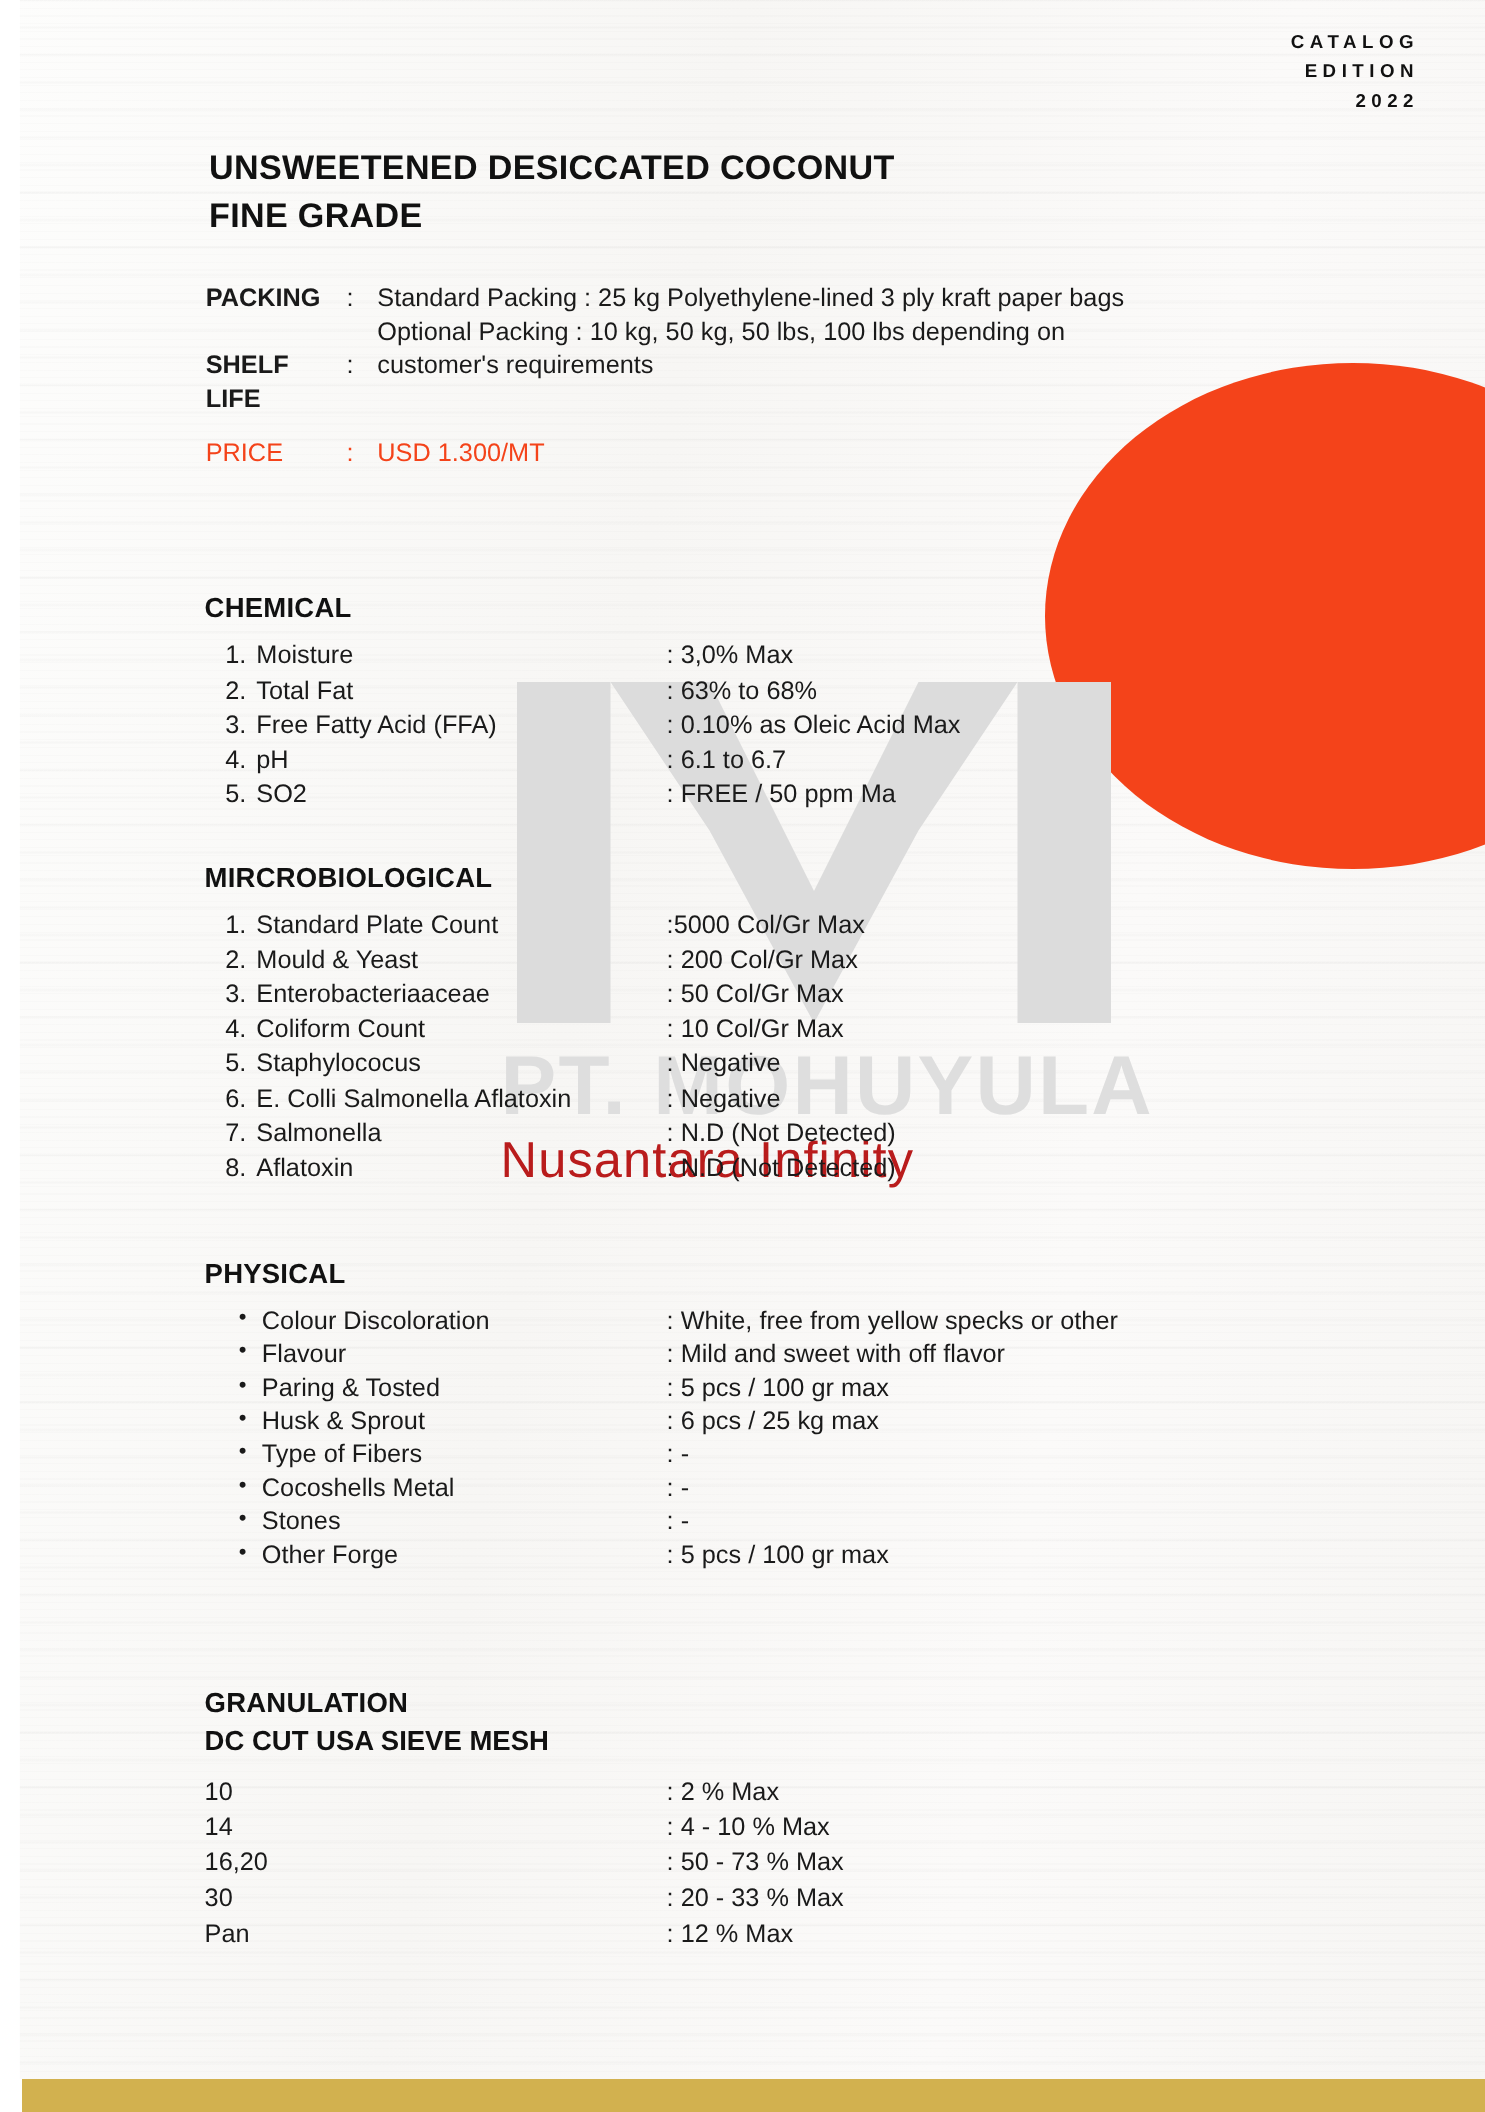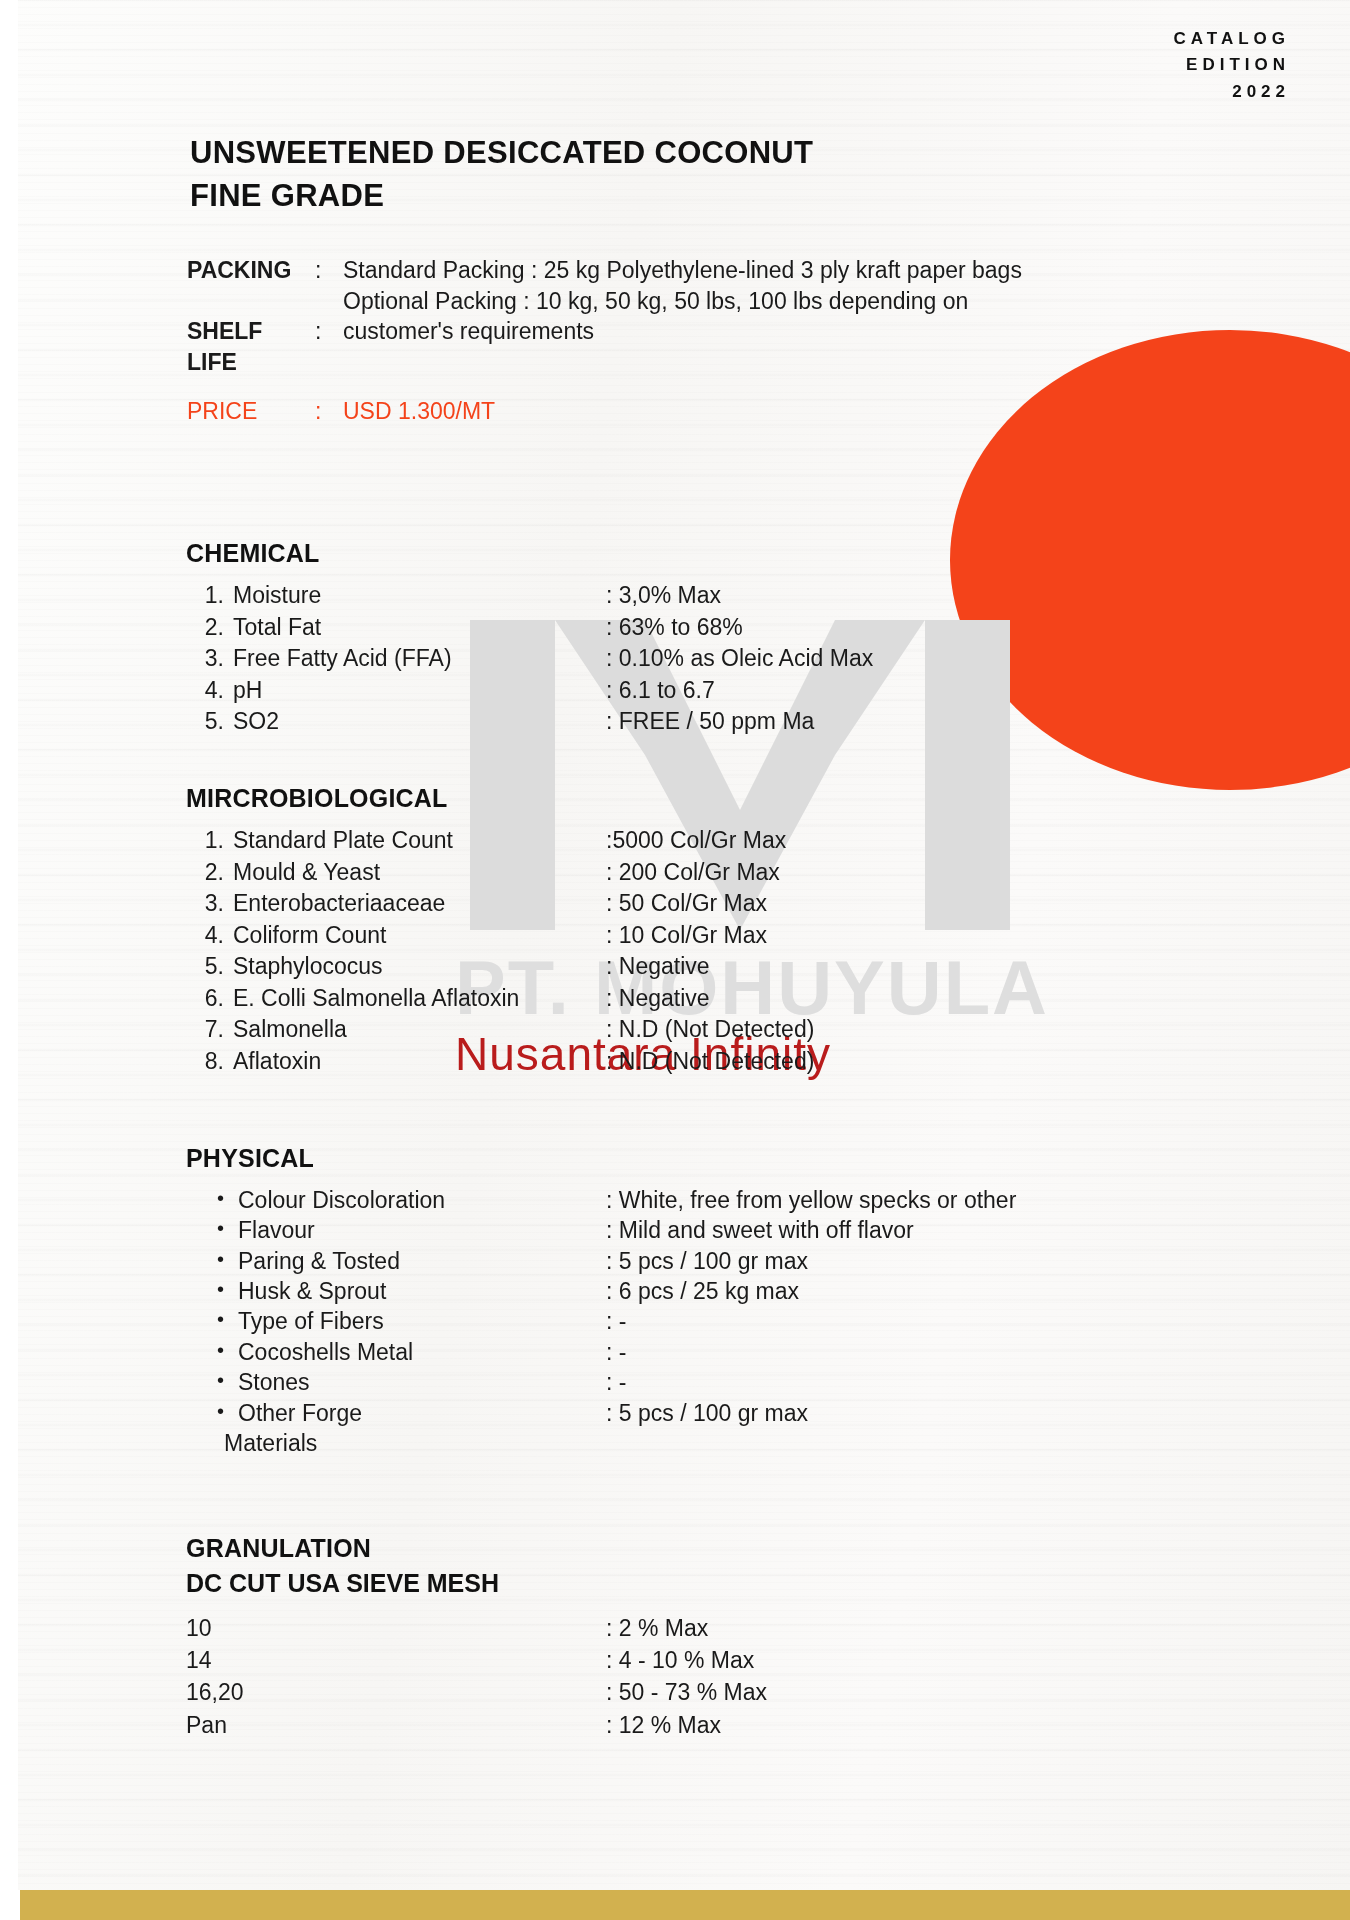--- a/index.html
+++ b/index.html
@@ -424,40 +424,40 @@
         </div>
         <div class="spec-value">: -</div>
       </div>
       <div class="spec-row">
         <div class="spec-name">
           <span class="marker-bullet">•</span>
           <span>Other Forge</span>
         </div>
         <div class="spec-value">: 5 pcs / 100 gr max</div>
       </div>
-      <div class="spec-row">
-        <div class="spec-name cont-line">Materials</div>
-        <div class="spec-value"></div>
-      </div>
     </div>
 
     <div class="section" id="granulation">
       <div class="section-title">GRANULATION</div>
       <div class="gran-title2">DC CUT USA SIEVE MESH</div>
       <div class="spec-row">
         <div class="gran-key">10</div>
         <div class="spec-value">: 2 % Max</div>
       </div>
       <div class="spec-row">
         <div class="gran-key">14</div>
         <div class="spec-value">: 4 - 10 % Max</div>
       </div>
       <div class="spec-row">
         <div class="gran-key">16,20</div>
         <div class="spec-value">: 50 - 73 % Max</div>
+      </div>
+      <div class="spec-row">
+        <div class="gran-key">30</div>
+        <div class="spec-value">: 20 - 33 % Max</div>
       </div>
       <div class="spec-row">
         <div class="gran-key">Pan</div>
         <div class="spec-value">: 12 % Max</div>
       </div>
     </div>
 
   </div>
 
   <div class="left-bar"></div>

